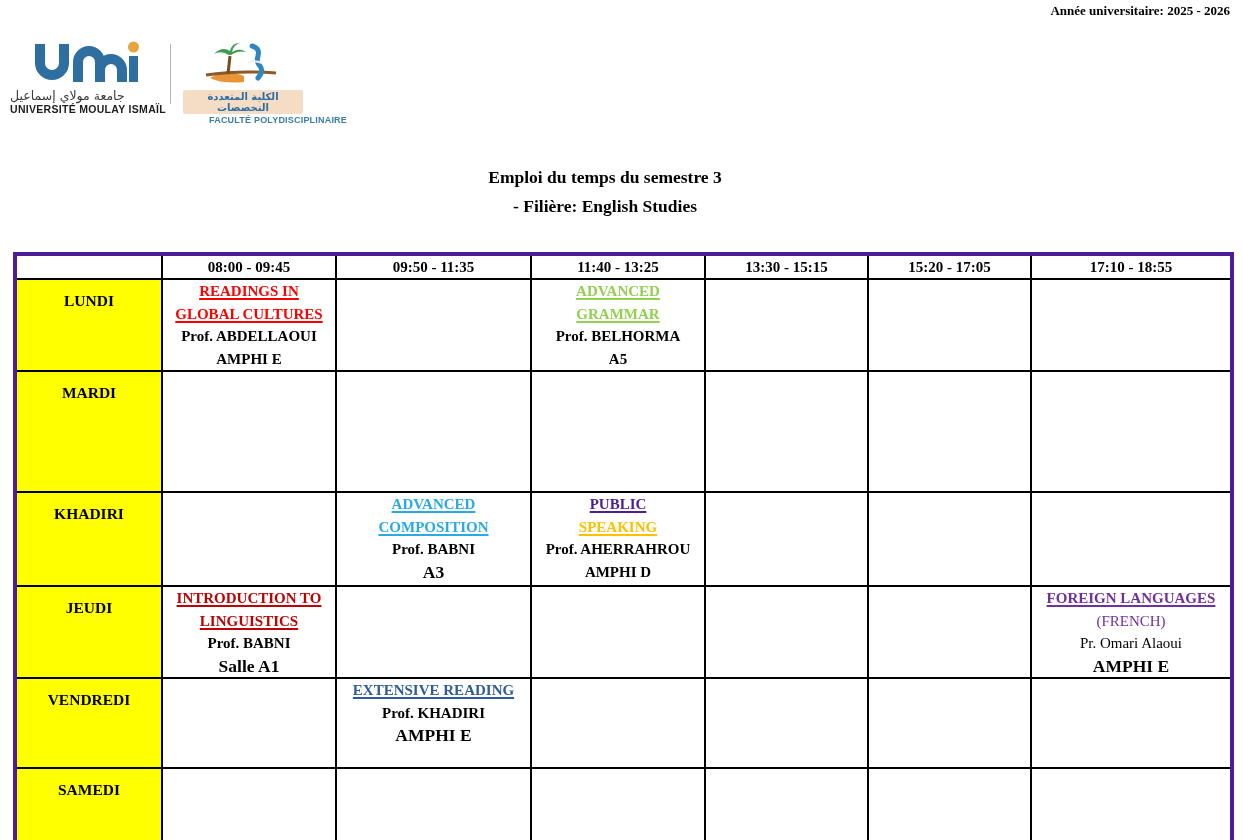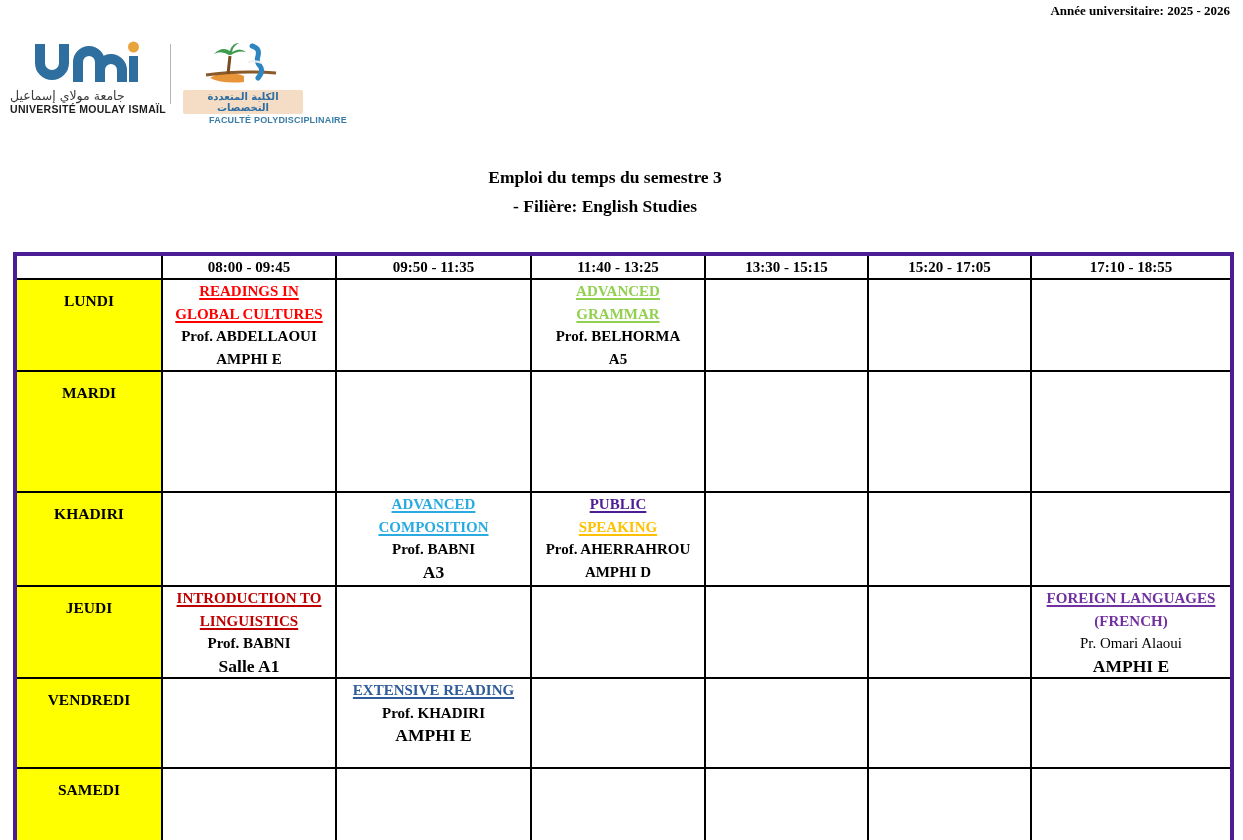--- a/index.html
+++ b/index.html
@@ -39,21 +39,21 @@
   .tt td, .tt th { border:2px solid #000; padding:0; overflow:hidden; }
   .tt th.time { height:25px; font-size:15px; font-weight:bold; text-align:center; vertical-align:middle; background:#fff; }
   .tt th.corner { background:#fff; }
   .tt td.day {
     background:#ffff00; font-weight:bold; font-size:15.5px;
     text-align:center; vertical-align:top; padding-top:12px;
   }
   .tt td.slot { vertical-align:top; text-align:center; background:#fff;margin-top:45px; }
   .course { padding-top:3px; line-height:22.5px; font-size:15px; }
   .c-title { display:block; font-weight:bold; text-decoration:underline; text-decoration-thickness:1.5px; text-underline-offset:2px; }
-  .c-sub   { display:block; font-weight:bold; }
+  .c-sub   { display:block; font-weight:normal; }
   .c-prof  { display:block; font-weight:bold; }
   .c-prof.regular { font-weight:normal; }
   .c-room  { display:block; font-weight:bold; }
   .c-room.lg { font-size:17.5px; }
 
   tr.rh {}
   tr.r-lundi    { height:76px; }
   tr.r-mardi    { height:121px; }
   tr.r-mercredi { height:94px; }
   tr.r-jeudi    { height:69px; }

